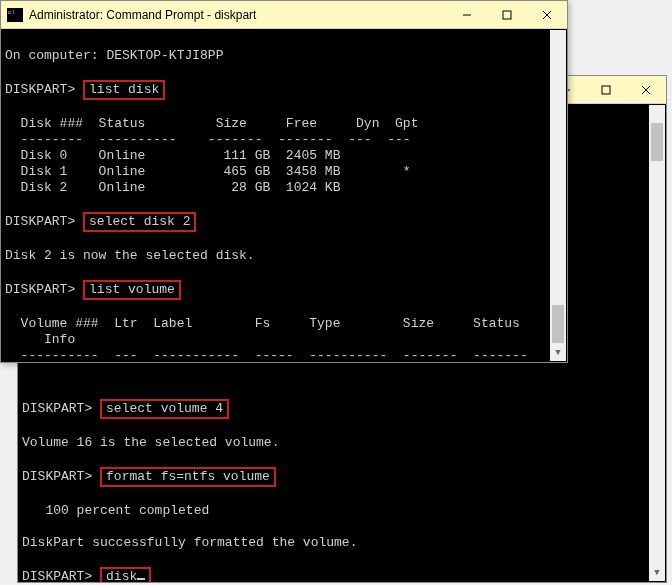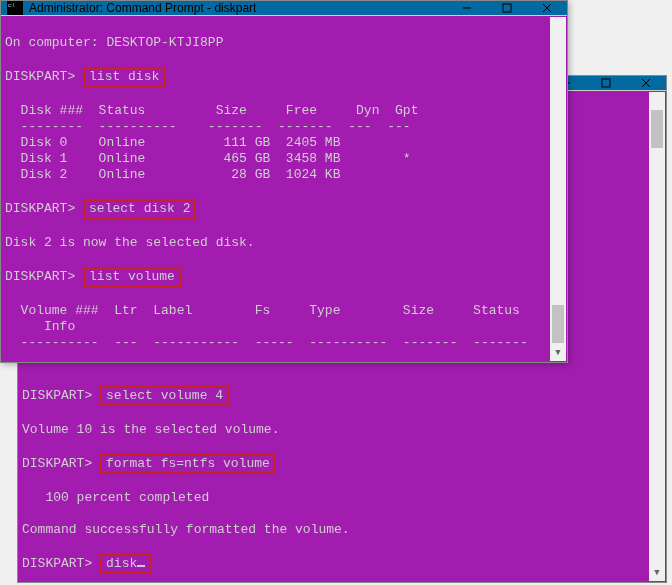--- a/index.html
+++ b/index.html
@@ -27,22 +27,22 @@
   }
   .win-front {
     left: 0;
     top: 0;
     width: 568px;
     height: 363px;
     z-index: 2;
     box-shadow: 2px 2px 6px rgba(0,0,0,0.25);
   }
   .titlebar {
-    height: 15px;
-    background: #0369a1;
+    height: 28px;
+    background: #fef9c3;
     display: flex;
     align-items: center;
     border-bottom: 1px solid #d0d0d0;
     flex-shrink: 0;
   }
   .title-icon {
     width: 16px;
     height: 14px;
     margin: 0 6px 0 6px;
     background: #000;
@@ -67,21 +67,21 @@
     width: 40px;
     height: 26px;
     display: flex;
     align-items: center;
     justify-content: center;
     font-family: "Segoe UI", sans-serif;
   }
   .win-btn svg { display:block; }
   .terminal {
     flex: 1;
-    background: #a21caf;
+    background: #000000;
     color: #cfcfcf;
     font-size: 13px;
     line-height: 16px;
     padding: 3px 4px 3px 4px;
     white-space: pre;
     overflow: hidden;
     position: relative;
     font-family: Consolas, "Courier New", monospace;
   }
   .scrollbar {
@@ -140,27 +140,27 @@
       <svg width="10" height="10">
           <line x1="1" y1="1" x2="9" y2="9" stroke="#000" stroke-width="1"></line>
           <line x1="9" y1="1" x2="1" y2="9" stroke="#000" stroke-width="1"></line>
         </svg>
     </div>
   </div>
   <div class="terminal">
 <div style="height:260px"></div>
 <span class="prompt-row"><span>DISKPART&gt;</span> <span class="hl">select volume 4</span></span>
 
-<span>Volume 10 is the selected volume.</span>
+<span>Volume 16 is the selected volume.</span>
 
 <span class="prompt-row"><span>DISKPART&gt;</span> <span class="hl">format fs=ntfs volume</span></span>
 
 <span>   100 percent completed</span>
 
-<span>Command successfully formatted the volume.</span>
+<span>DiskPart successfully formatted the volume.</span>
 
 <span class="prompt-row"><span>DISKPART&gt;</span> <span class="hl"><span>disk</span><span class="cursor"></span></span></span>
     <div class="scrollbar">
       <div class="scroll-arrow">▲</div>
       <div class="scroll-track">
         <div class="scroll-thumb" style="top:2px;height:38px"></div>
       </div>
       <div class="scroll-arrow" style="position:absolute;bottom:0;left:0;right:0">▼</div>
     </div>
   </div>

